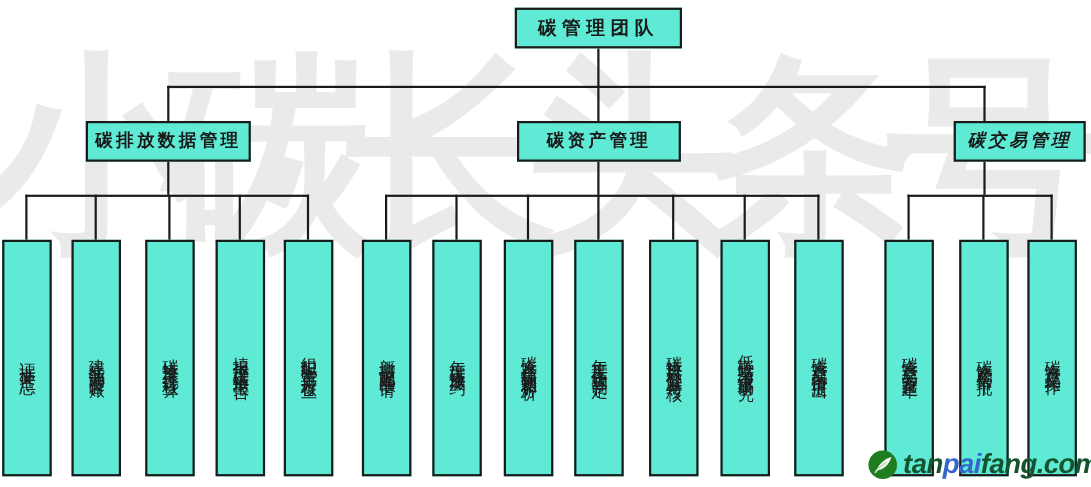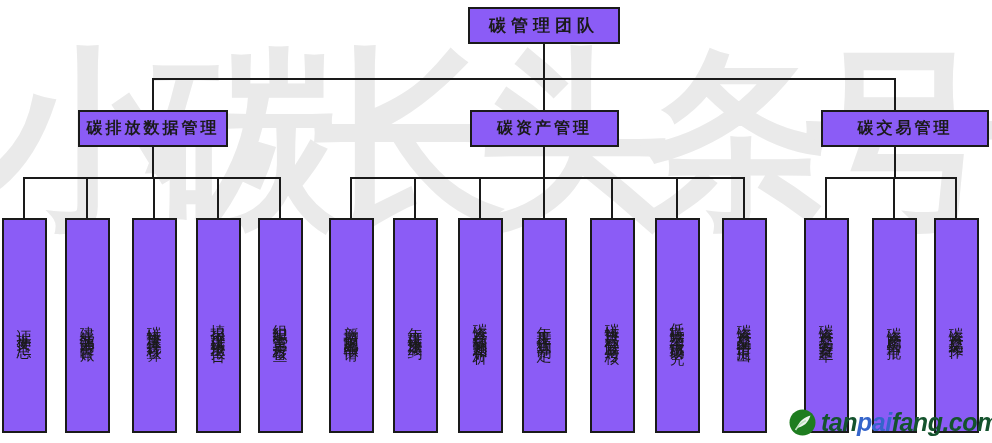--- a/index.html
+++ b/index.html
@@ -22,31 +22,31 @@
     z-index:0;
     user-select:none;
     line-height:1;
   }
   
   .line{position:absolute;background:#1a1a1a;z-index:1;}
   
   .node{
     position:absolute;
     box-sizing:border-box;
-    background:#8b5cf6;
+    background:#5eead4;
     border:2px solid #1a1a1a;
     display:flex;align-items:center;justify-content:center;
     z-index:2;
     color:#1a1a1a;
   }
   .root-box{left:468px;top:7px;width:152px;height:37px;font-size:17px;font-weight:600;letter-spacing:5px;}
   .l2-box{top:110px;height:37px;font-size:16px;font-weight:600;letter-spacing:3px;}
   #g1box{left:78px;width:150px;}
   #g2box{left:470px;width:149px;}
-  #g3box{left:821px;width:168px;}
+  #g3box{left:867px;width:120px;font-style:italic;}
   .leaf{top:218px;width:45px;height:215px;}
   .leaf span{
     writing-mode:vertical-rl;
     text-orientation:upright;
     font-size:15px;
     letter-spacing:3px;
     line-height:1;
     color:#1a1a1a;
   }
   

